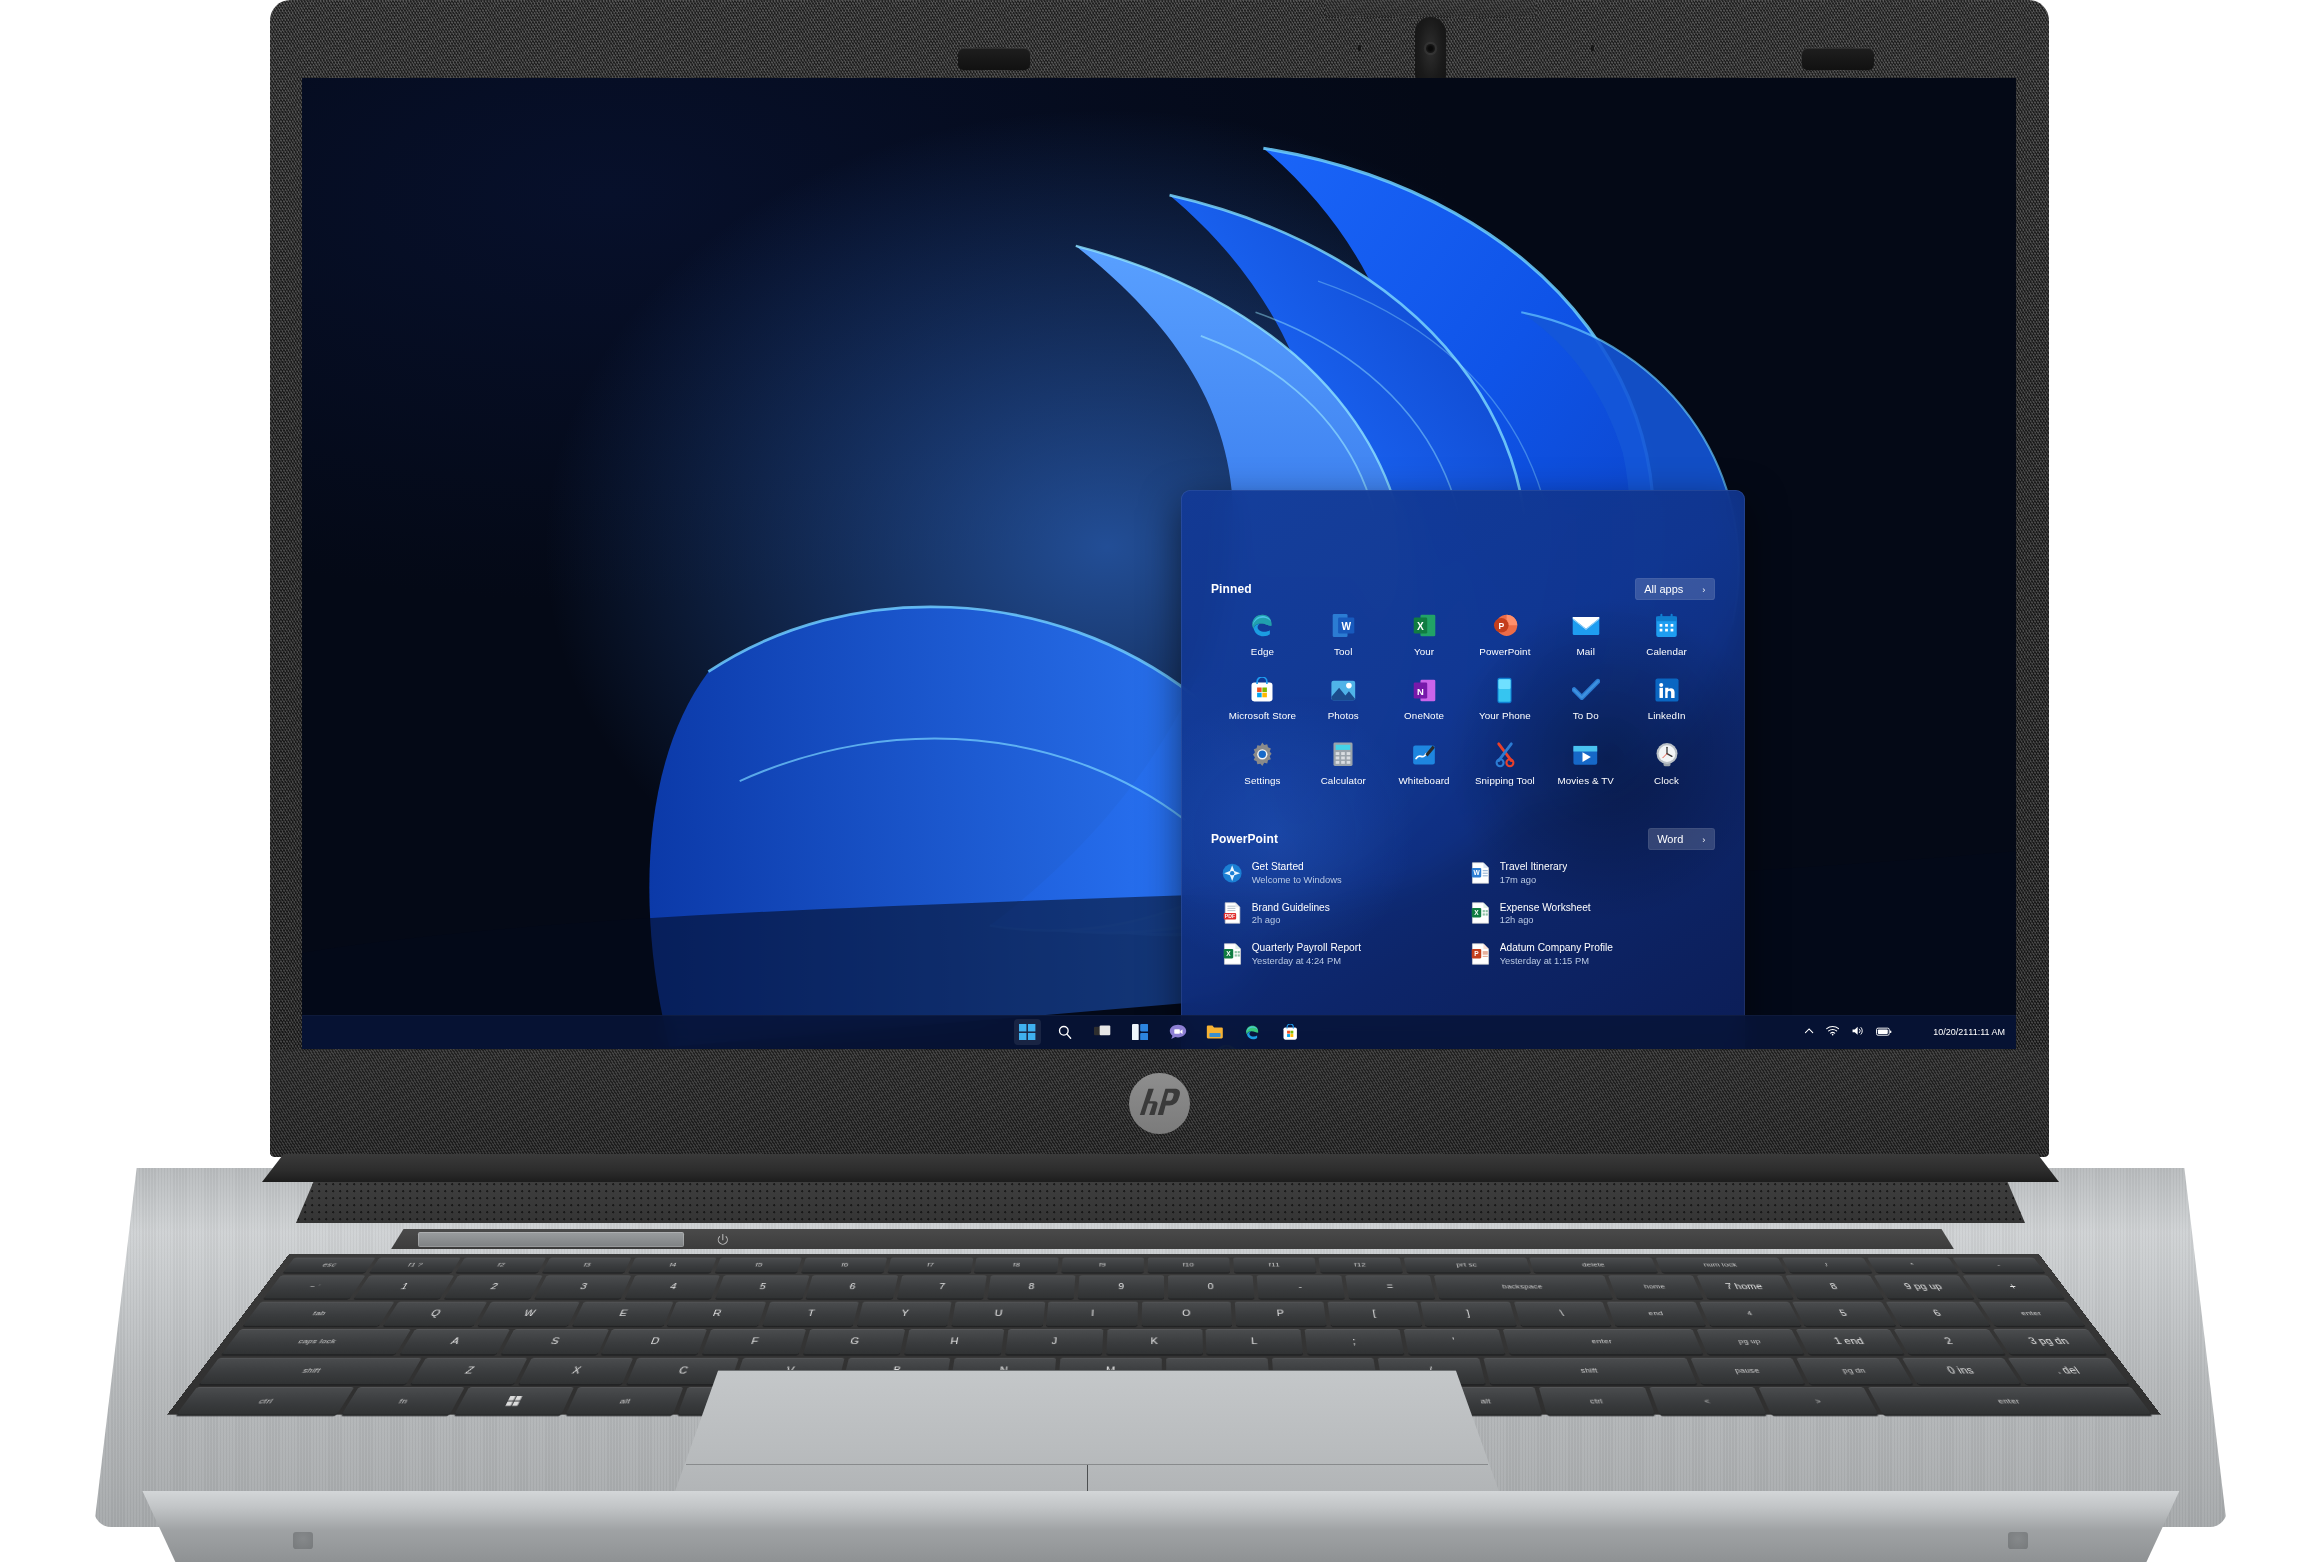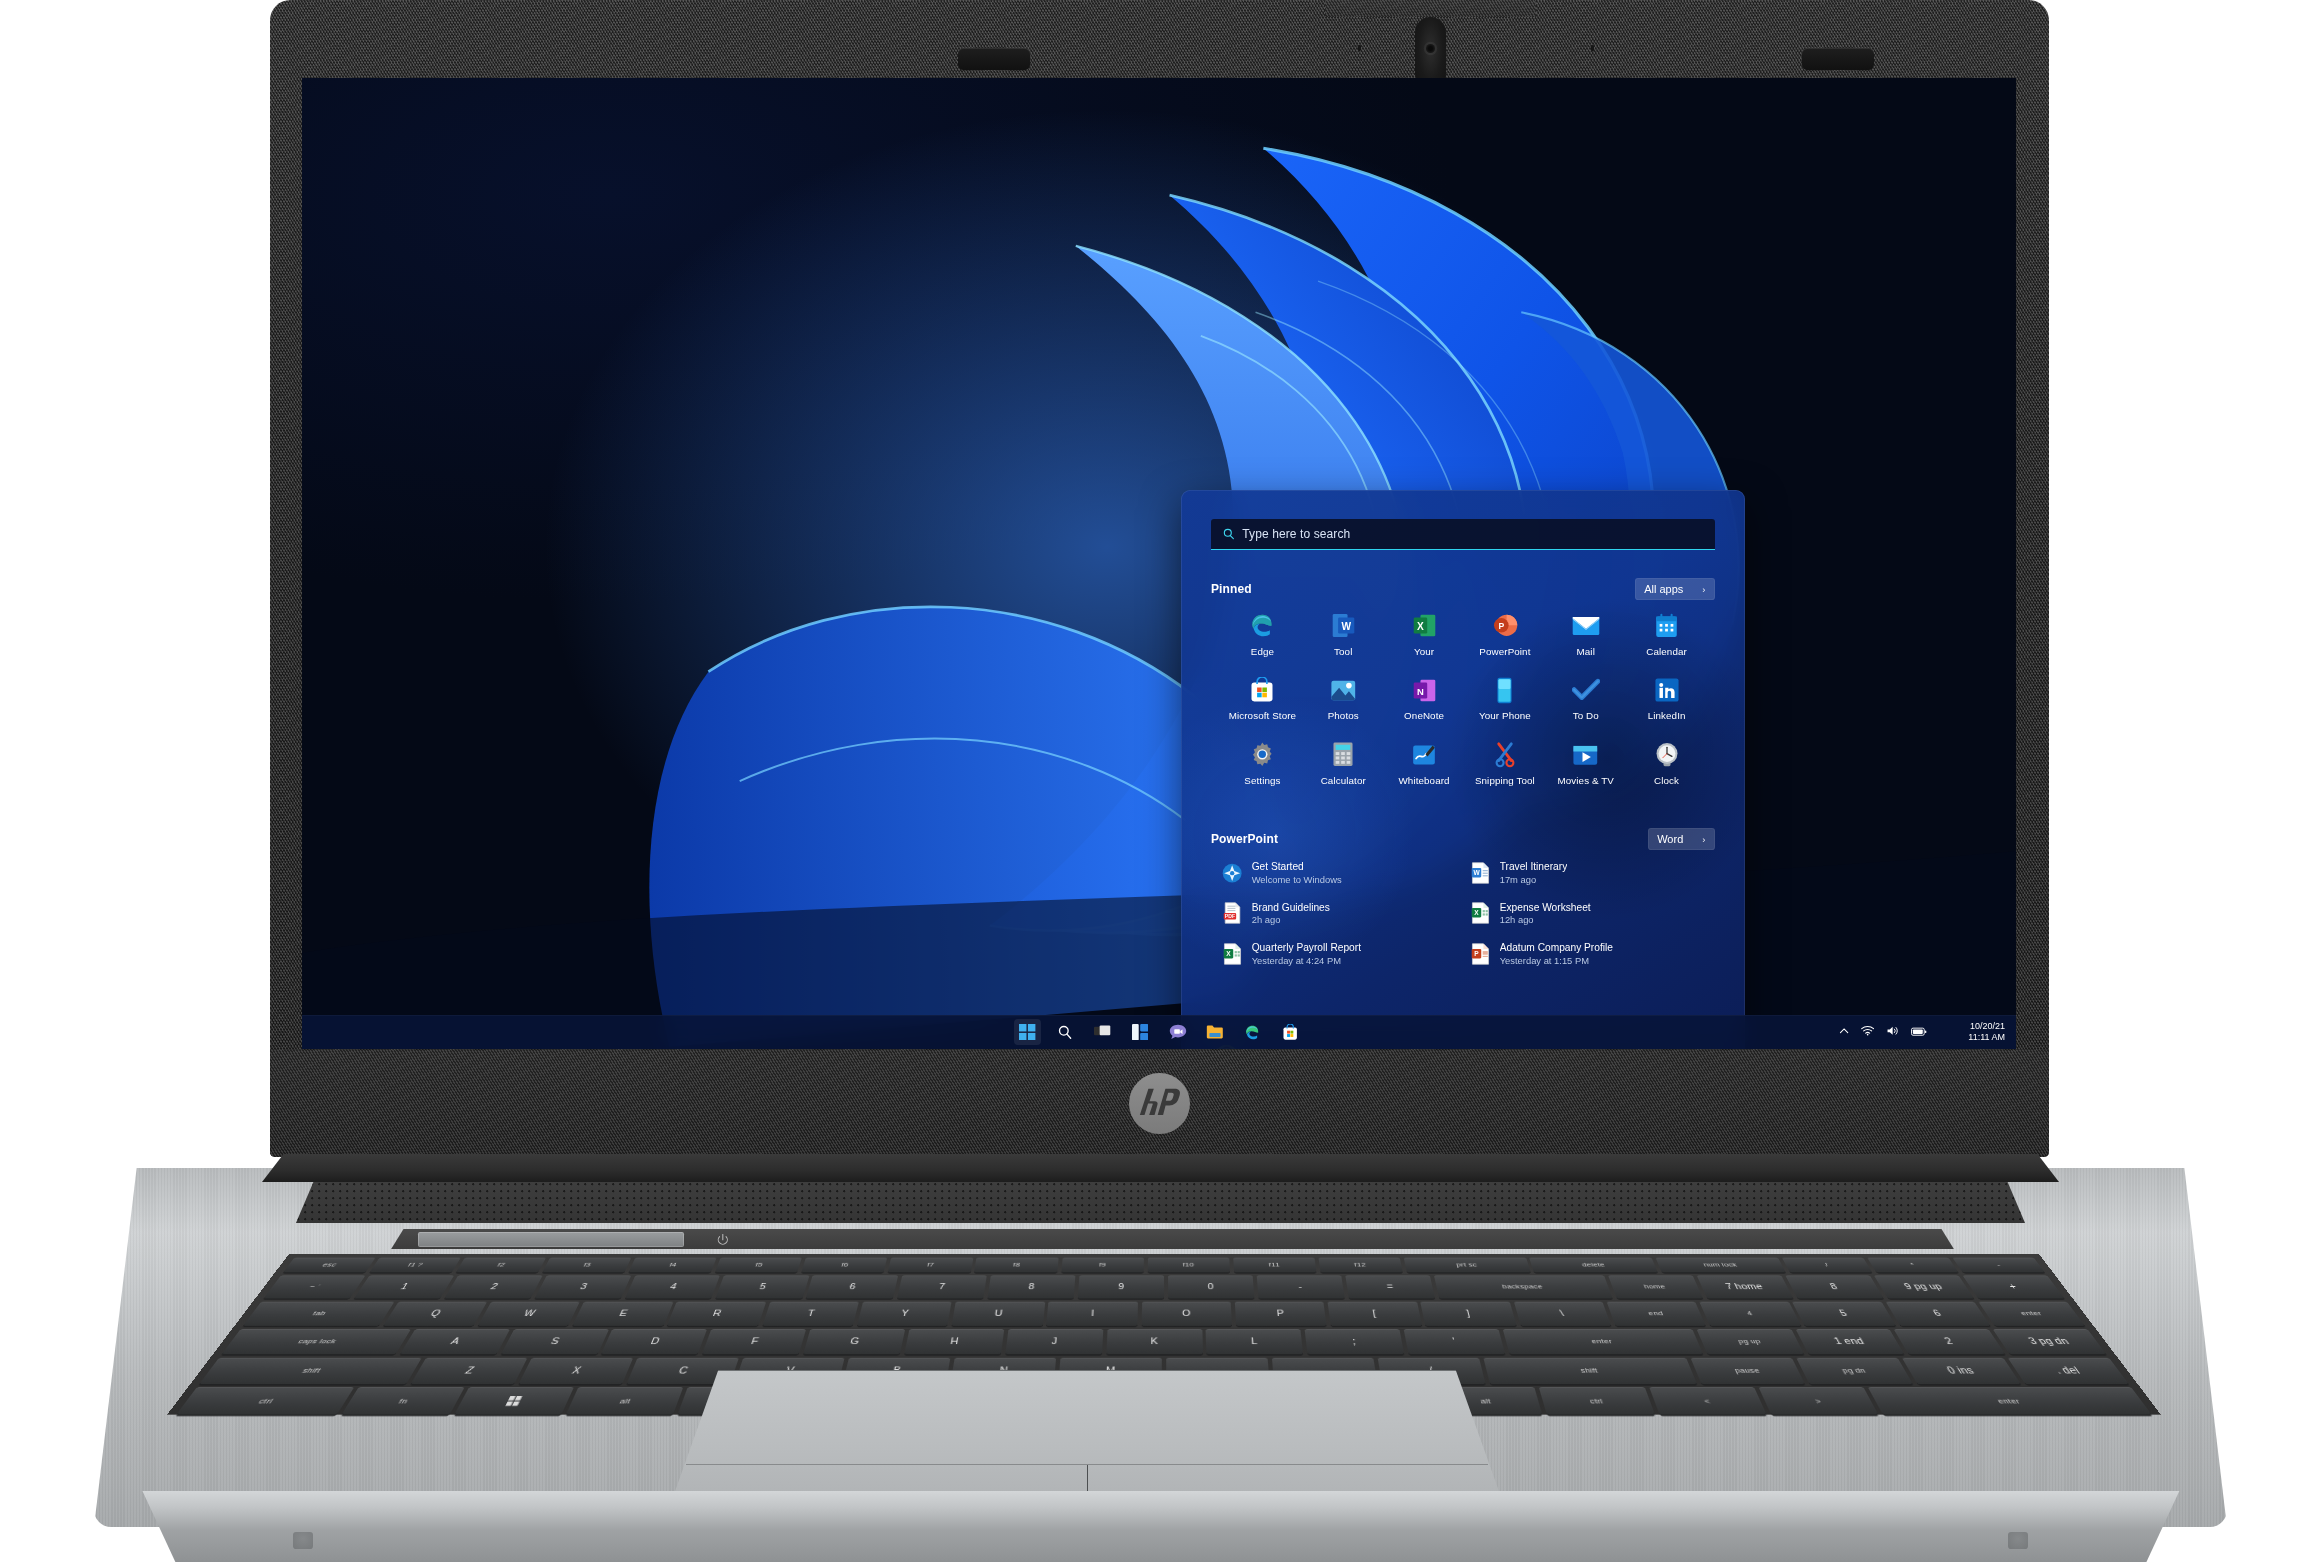--- a/index.html
+++ b/index.html
@@ -111,21 +111,21 @@
   .taskbar{
     position:absolute;left:0;bottom:0;width:100%;height:34px;
     background:rgba(7,20,56,.86);backdrop-filter:blur(11px);
     display:flex;align-items:center;justify-content:center;
     box-shadow:inset 0 0.8px 0 rgba(255,255,255,.05);
   }
   .tb-icons{display:flex;align-items:center;gap:11px;}
   .tb{width:26.6px;height:26.6px;border-radius:3.9px;display:flex;align-items:center;justify-content:center;}
   .tb.active{background:rgba(255,255,255,.08);}
   .tray{position:absolute;right:11px;top:0;height:34px;display:flex;align-items:center;gap:11.7px;color:#fff;}
-  .tray .clock{display:flex;flex-direction:column;line-height:1.18;font-size:9px;text-align:right;margin-left:30px;}
+  .tray .clock{display:flex;flex-direction:row;line-height:1.18;font-size:9px;text-align:right;margin-left:30px;}
 
   
   .bottombezel{
     position:absolute;left:270px;top:1050px;width:1779px;height:107px;
     background:
       repeating-linear-gradient(58deg, rgba(255,255,255,.07) 0 1.2px, rgba(0,0,0,.33) 1.2px 2.5px),
       linear-gradient(180deg,#343434,#2b2b2b);
     display:flex;align-items:center;justify-content:center;border-radius:0 0 4.7px 4.7px;
   }
   .hplogo{width:61px;height:61px;border-radius:50%;
@@ -270,27 +270,20 @@
         <path d="M1560,300 C1760,340 1870,520 1830,700" fill="none" stroke="#66c8ff" stroke-width="2.6" opacity="0.7"></path>
 
         <path d="M0,1120 C500,1040 1400,1060 2193,990 L2193,1243 L0,1243 Z" fill="#04091c" opacity="0.55"></path>
       </svg>
     </div>
 
     <div class="startmenu">
       <div class="sm-blob"></div>
       <div class="sm-blob2"></div>
 
-      <div class="searchbox">
-        <svg width="13.3" height="13.3" viewBox="0 0 24 24">
-          <circle cx="10.5" cy="10.5" r="6.3" fill="none" stroke="#3fd7f0" stroke-width="2"></circle>
-          <line x1="15" y1="15.5" x2="20.5" y2="21" stroke="#3fd7f0" stroke-width="2" stroke-linecap="round"></line>
-        </svg>
-        <span class="ph">Type here to search</span>
-      </div>
 
       <div class="sm-section" style="top:88px;">
         <span class="title">Pinned</span>
         <span class="pill">
           <span>All apps</span>
           <span class="chev">›</span>
         </span>
       </div>
 
       <div class="pingrid">

